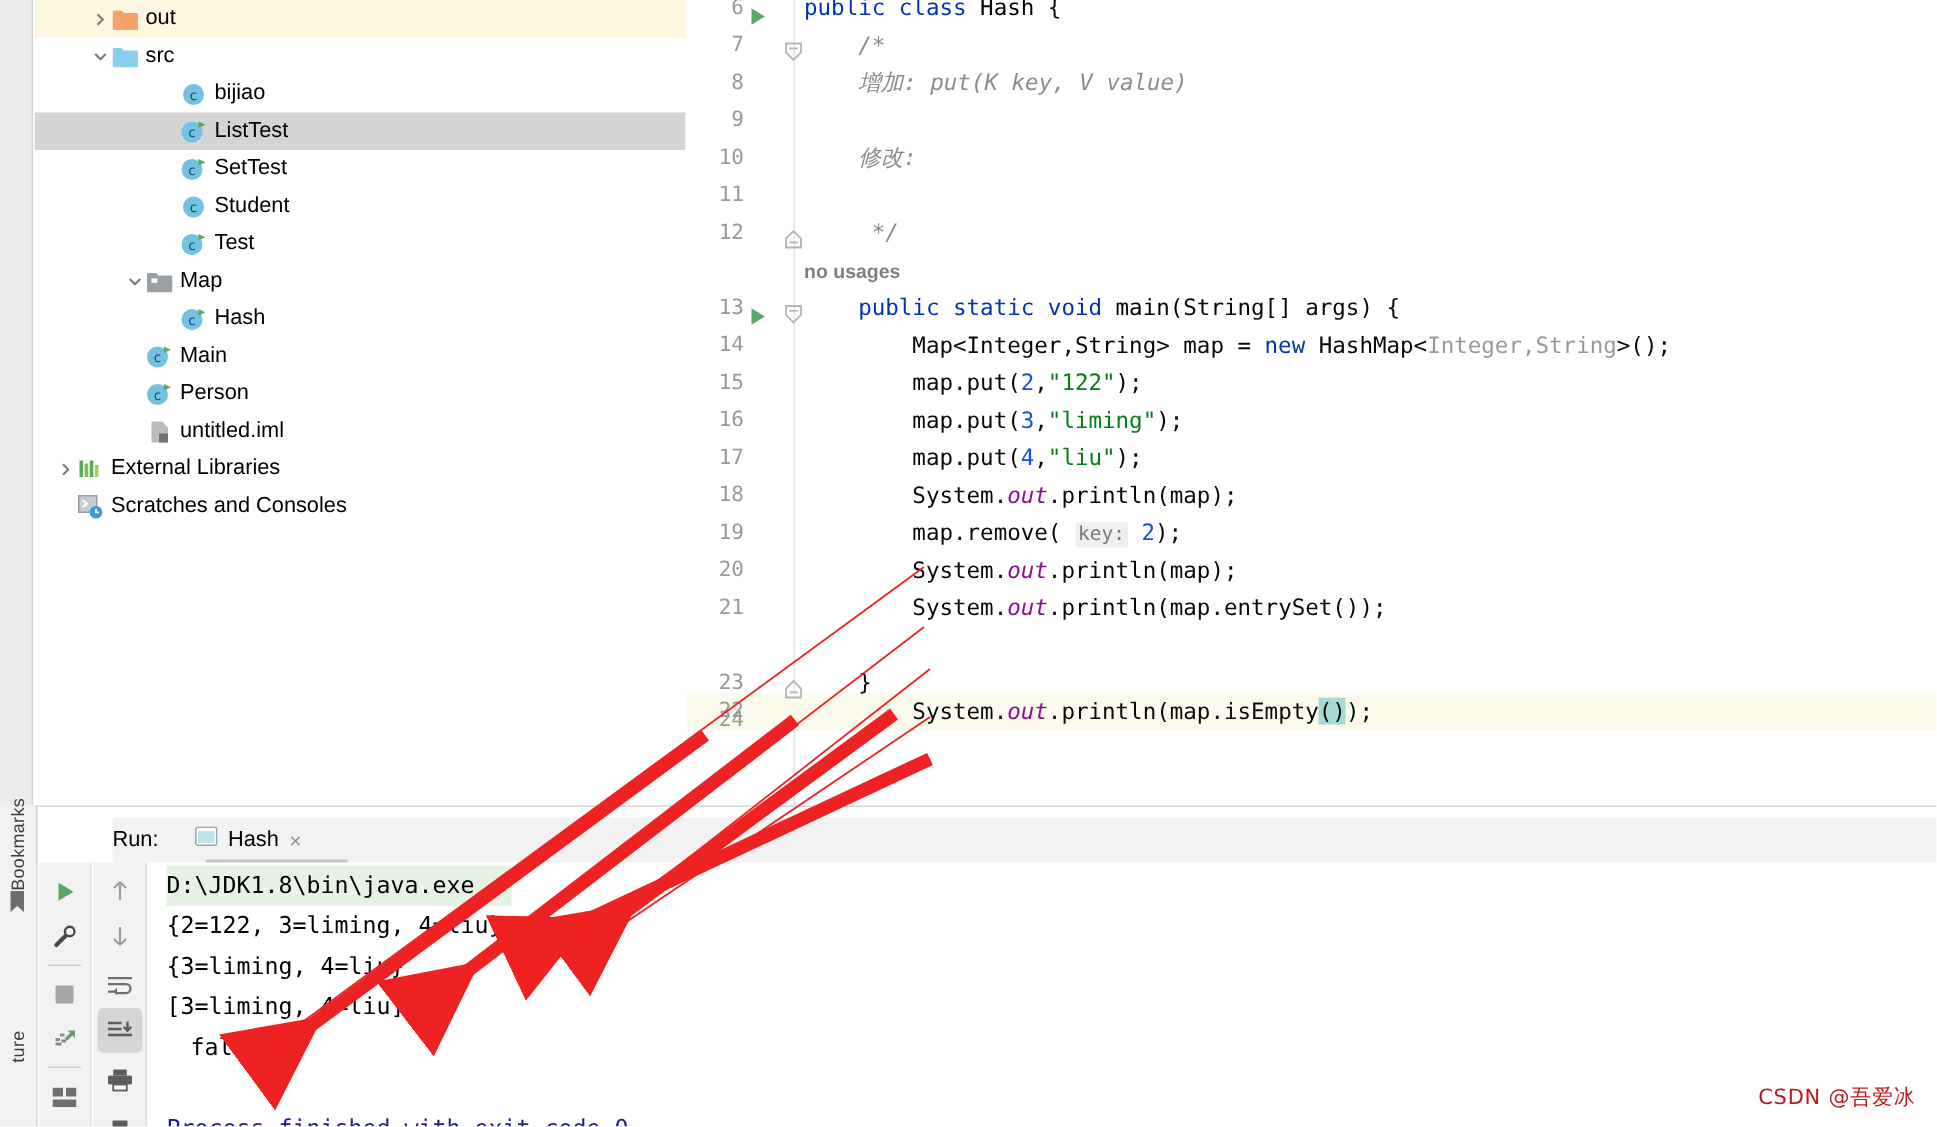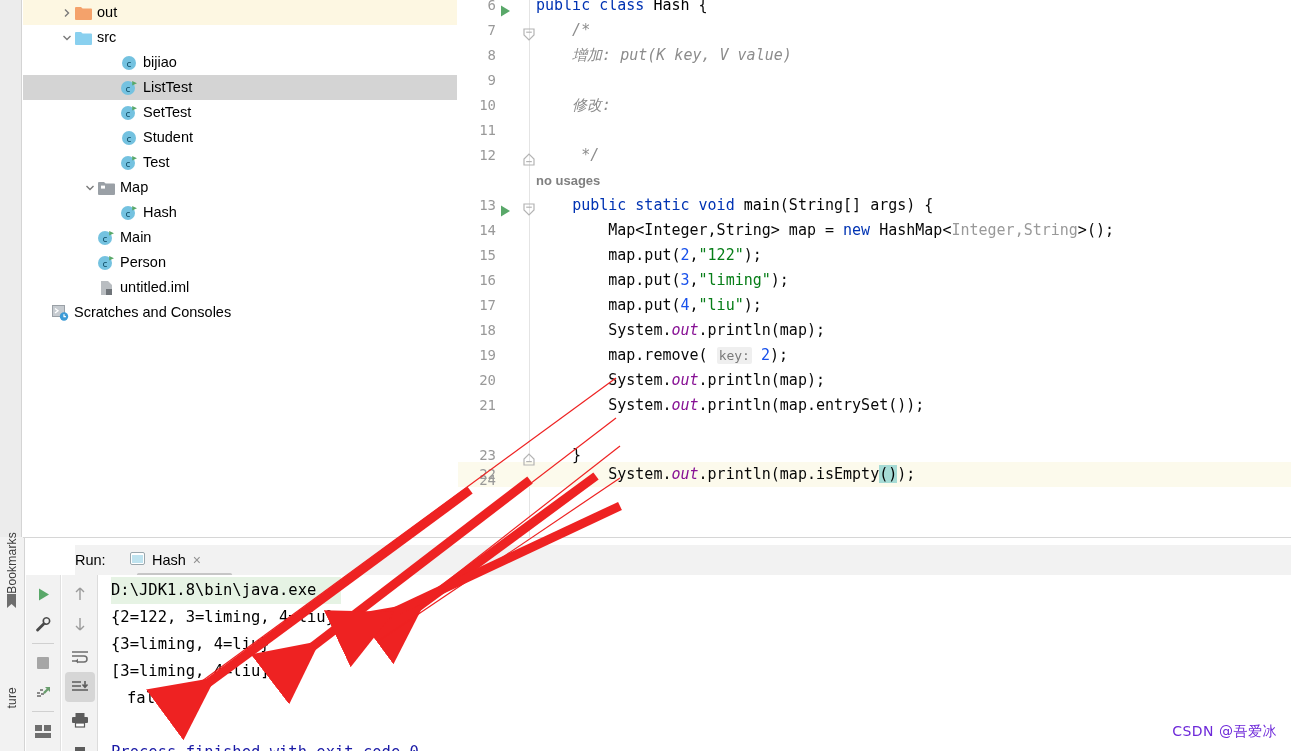--- a/index.html
+++ b/index.html
@@ -131,21 +131,21 @@
   }
   .cline.cmdline { background:#e6f3e4; padding-right:6px; }
   .cline.blue { color:#1a1aa6; }
 
   
   .overlay { position:absolute; left:0; top:0; width:1291px; height:751px; pointer-events:none; }
 
   
   .watermark {
     position:absolute; right:14px; bottom:10px;
-    font-size:14px; color:#6d28d9; letter-spacing:0.5px;
+    font-size:14px; color:#b91c1c; letter-spacing:0.5px;
     font-family:"DejaVu Sans", sans-serif;
   }
 </style>
 </head>
 <body>
 
 <div id="root">
 
   <div class="left-rail"></div>
   <div class="left-rail-bottom">
@@ -300,20 +300,37 @@
         <div class="tree-row">
           <span style="display: inline-block; width: 60px; flex: 0 0 60px;"></span>
           <span class="arrow"></span>
           <span class="ticon">
             <svg width="15" height="16" viewBox="0 0 15 16">
               <path d="M2 1h7l4 4v10H2z" fill="#b9bdc1"></path>
               <rect x="7" y="9" width="6" height="6" fill="#6f7479"></rect>
             </svg>
           </span>
           <span class="tlabel">untitled.iml</span>
+        </div>
+        <div class="tree-row">
+          <span style="display: inline-block; width: 14px; flex: 0 0 14px;"></span>
+          <span class="arrow">
+            <svg width="10" height="10" viewBox="0 0 10 10">
+              <path d="M3 1.5 L6.5 5 L3 8.5" stroke="#7a7a7a" stroke-width="1.4" fill="none"></path>
+            </svg>
+          </span>
+          <span class="ticon">
+            <svg width="16" height="15" viewBox="0 0 16 15">
+              <rect x="1" y="2" width="2.4" height="11" fill="#5aa85a"></rect>
+              <rect x="4.4" y="4" width="2.4" height="9" fill="#7fbf4d"></rect>
+              <rect x="7.8" y="2" width="2.4" height="11" fill="#5aa85a"></rect>
+              <rect x="11.2" y="5" width="2.4" height="8" fill="#9ccf6a"></rect>
+            </svg>
+          </span>
+          <span class="tlabel">External Libraries</span>
         </div>
         <div class="tree-row">
           <span style="display: inline-block; width: 14px; flex: 0 0 14px;"></span>
           <span class="arrow"></span>
           <span class="ticon">
             <svg width="17" height="16" viewBox="0 0 17 16">
               <rect x="0.5" y="0.5" width="12" height="11" fill="#c6cbd0" stroke="#9aa0a6"></rect>
               <path d="M3 3.5 L6 5.8 L3 8.1" stroke="#ffffff" stroke-width="1.3" fill="none"></path>
               <circle cx="12" cy="11.5" r="4.2" fill="#3d9bd6"></circle>
               <path d="M12 9.2 V11.6 H13.9" stroke="#ffffff" stroke-width="1.2" fill="none"></path>

